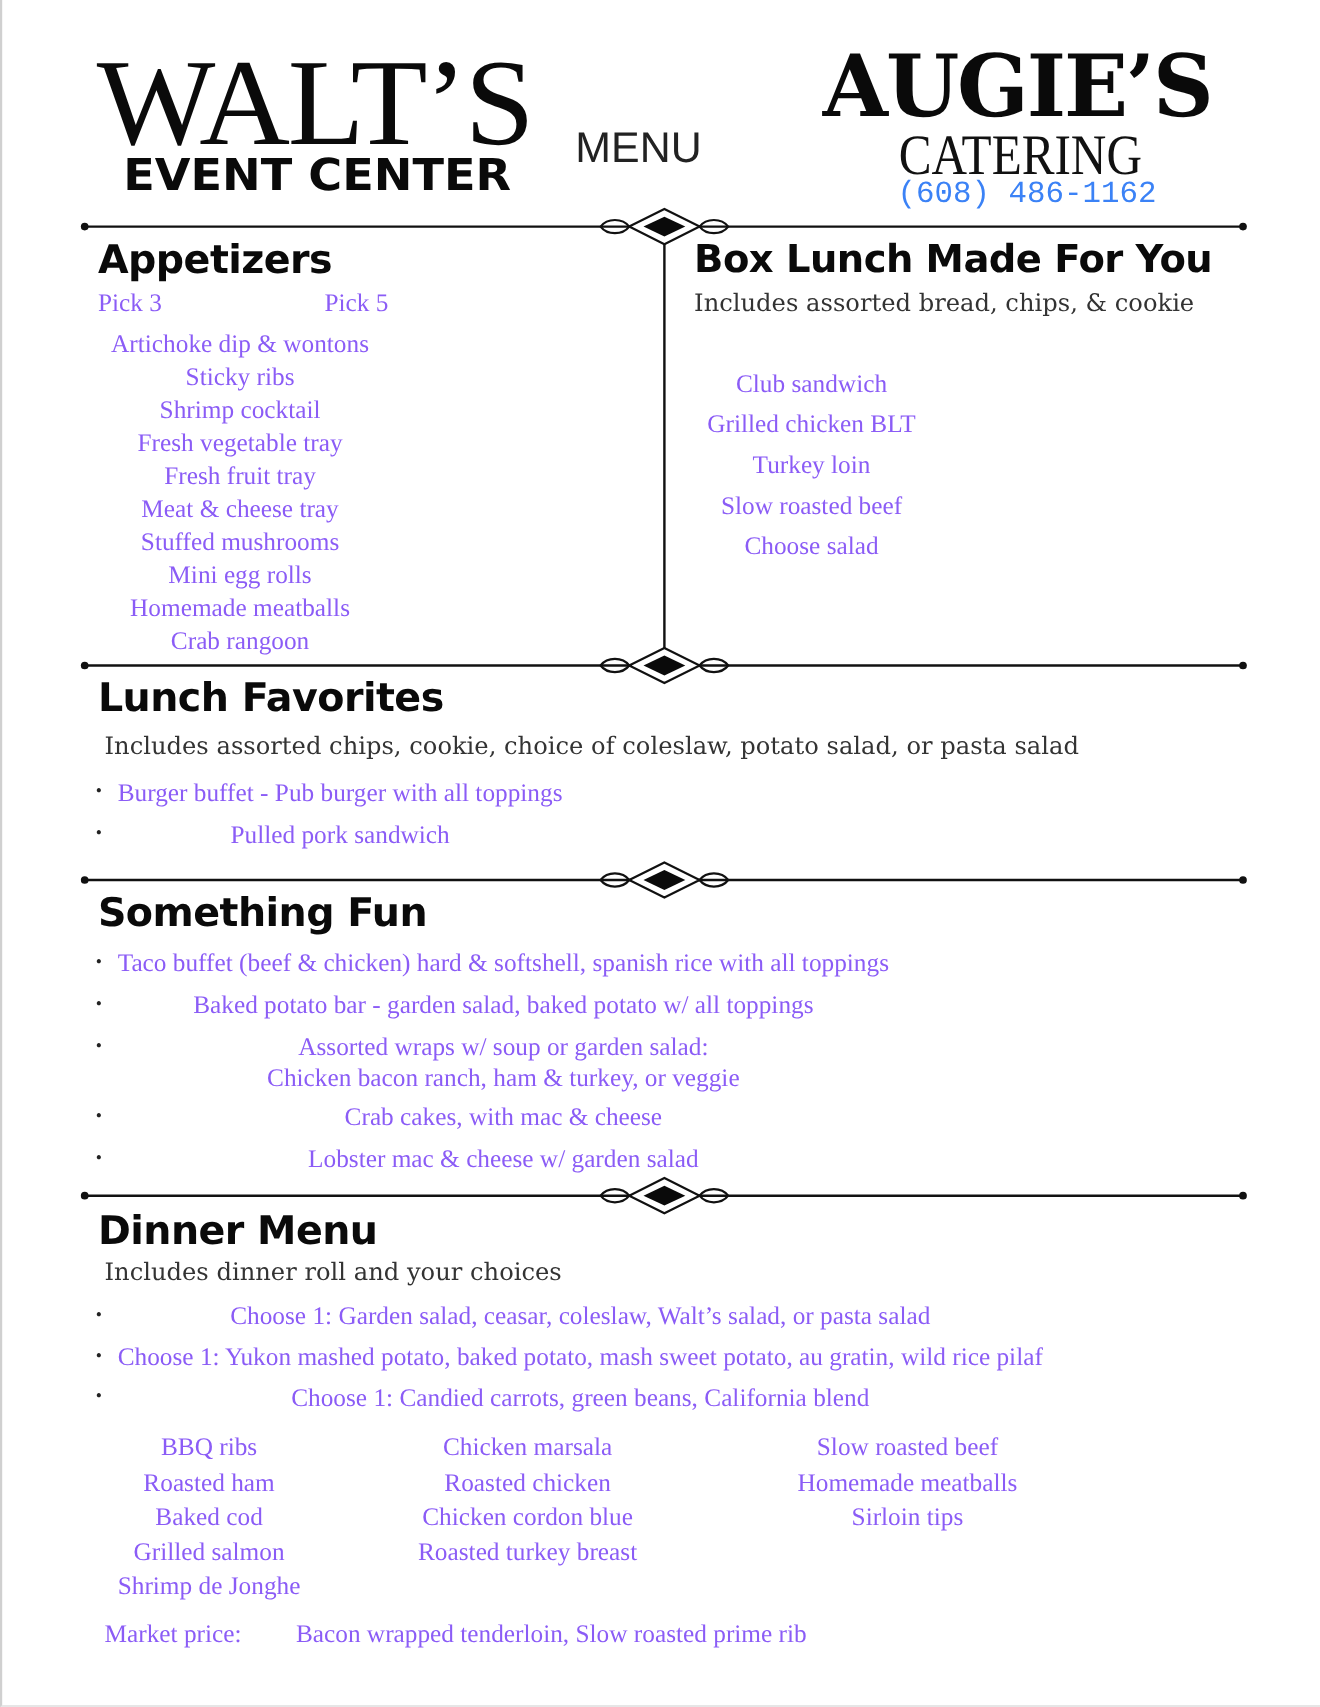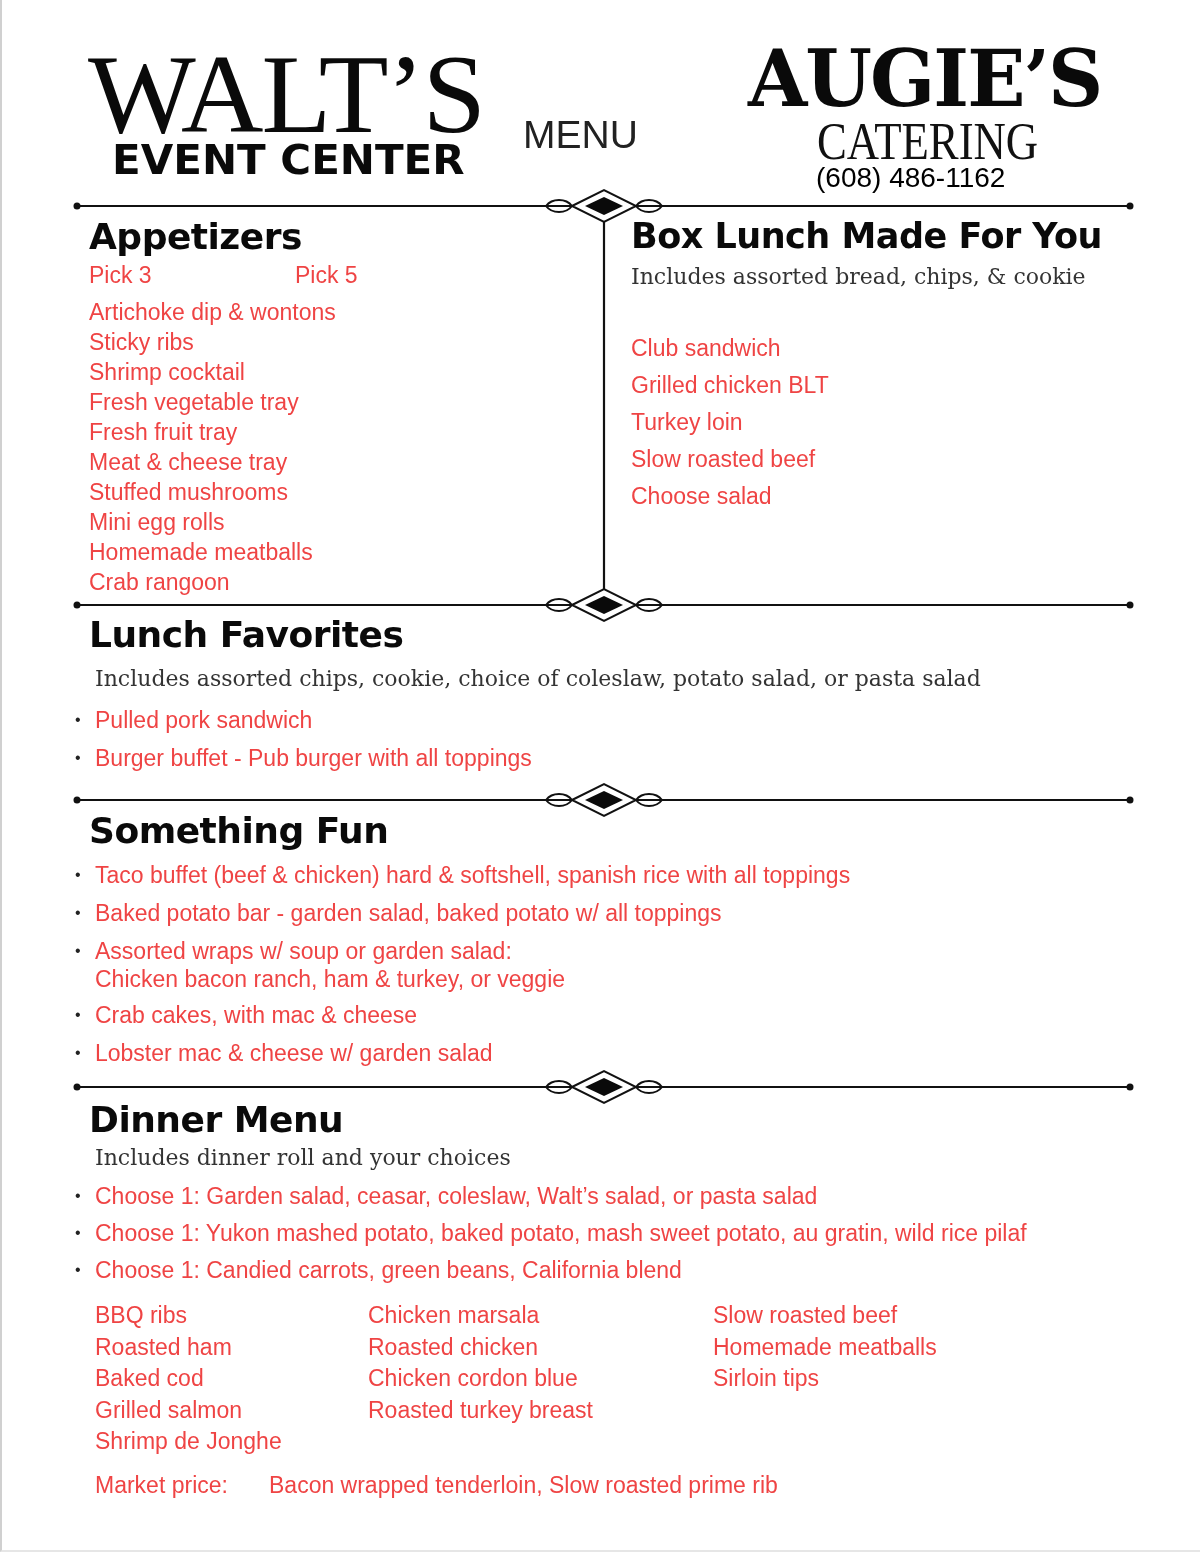--- a/index.html
+++ b/index.html
@@ -8,29 +8,29 @@
   .page { position: absolute; left: 0; top: 0; width: 1200px; height: 1552px; border-left: 2px solid #d0d0d0; border-bottom: 2px solid #e6e6e6; }
 
   .abs { position: absolute; white-space: nowrap; }
 
   
   .walts { left: 86px; top: 38px; font-family: "Liberation Serif", serif; font-size: 112px; line-height: 1; letter-spacing: -2px; color: #0a0a0a; transform: scaleX(1.02); transform-origin: left top; }
   .event { left: 110px; top: 140px; font-family: "DejaVu Sans", sans-serif; font-weight: bold; font-size: 40px; line-height: 1; letter-spacing: 0px; color: #0a0a0a; transform: scaleX(1.05); transform-origin: left top; }
   .menuword { left: 521px; top: 115px; font-family: Liberation Sans, sans-serif; font-size: 39px; line-height: 1; color: #222; }
   .augies { left: 746px; top: 40px; font-family: "DejaVu Serif", serif; font-weight: bold; font-size: 78px; line-height: 1; letter-spacing: -2px; color: #0a0a0a; transform: scaleX(0.98); transform-origin: left top; }
   .catering { left: 815px; top: 116px; font-family: "Liberation Serif", serif; font-size: 52px; line-height: 1; color: #111; transform: scaleX(0.86); transform-origin: left top; }
-  .phone { left: 814px; top: 164px; font-family: Liberation Sans, sans-serif; font-size: 28px; line-height: 1; color: #000000; }
+  .phone { left: 814px; top: 164px; font-family: Liberation Mono, monospace; font-size: 28px; line-height: 1; color: #3b82f6; }
 
   
   .h { font-family: "DejaVu Sans", sans-serif; font-weight: bold; font-size: 36px; line-height: 1; color: #0a0a0a; letter-spacing: -0.5px; }
   .sub { font-family: "DejaVu Serif", serif; font-size: 22px; line-height: 1; color: #333; text-align: right; }
-  .item { font-family: Liberation Sans, sans-serif; font-size: 23px; line-height: 1; color: #ef4444; }
+  .item { font-family: Liberation Serif, serif; font-size: 23px; line-height: 1; color: #8b5cf6; text-align: center; }
   .bullet::before { content: "•"; position: absolute; left: -20px; font-size: 16px; top: 3px; color: #222; }
 
-  .list { position: absolute; }
+  .list { position: absolute; margin-left: 12px; }
   .list .row { position: relative; white-space: nowrap; }
 
   svg { position: absolute; left: 0; top: 0; }
 </style>
 </head>
 <body>
 
 <div class="page">
 
   <svg width="1200" height="1552">
@@ -101,22 +101,22 @@
       <div class="row item" style="height:37px">Turkey loin</div>
       <div class="row item" style="height:37px">Slow roasted beef</div>
       <div class="row item" style="height:37px">Choose salad</div>
     </div>
   </section>
 
   <section>
     <div class="abs h" style="left:87px;top:617px;">Lunch Favorites</div>
     <div class="abs sub" style="left:93px;top:668px;">Includes assorted chips, cookie, choice of coleslaw, potato salad, or pasta salad</div>
     <div class="list" style="left:93px;top:709px;">
+      <div class="row item bullet" style="height:38px">Burger buffet - Pub burger with all toppings</div>
       <div class="row item bullet" style="height:38px">Pulled pork sandwich</div>
-      <div class="row item bullet" style="height:38px">Burger buffet - Pub burger with all toppings</div>
     </div>
   </section>
 
   <section>
     <div class="abs h" style="left:87px;top:813px;">Something Fun</div>
     <div class="list" style="left:93px;top:864px;">
       <div class="row item bullet" style="height:38px">Taco buffet (beef &amp; chicken) hard &amp; softshell, spanish rice with all toppings</div>
       <div class="row item bullet" style="height:38px">Baked potato bar - garden salad, baked potato w/ all toppings</div>
       <div class="row" style="height:64px">
         <div class="item bullet" style="position:relative;height:28px">Assorted wraps w/ soup or garden salad:</div>

